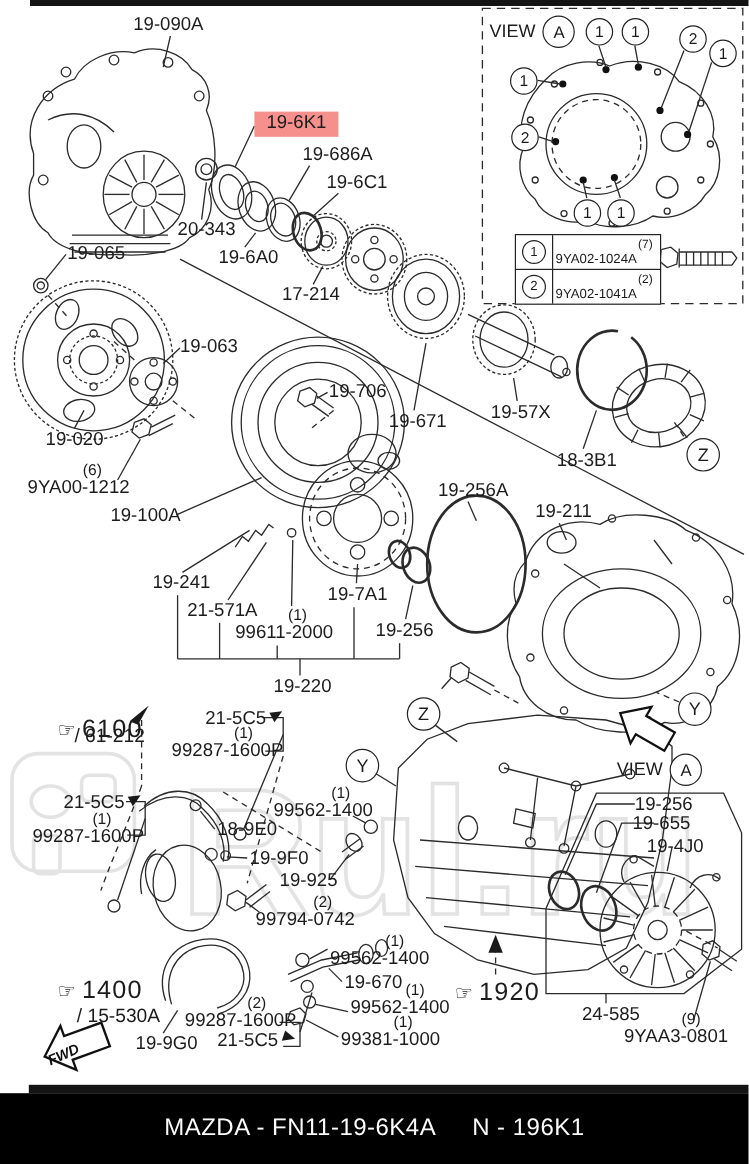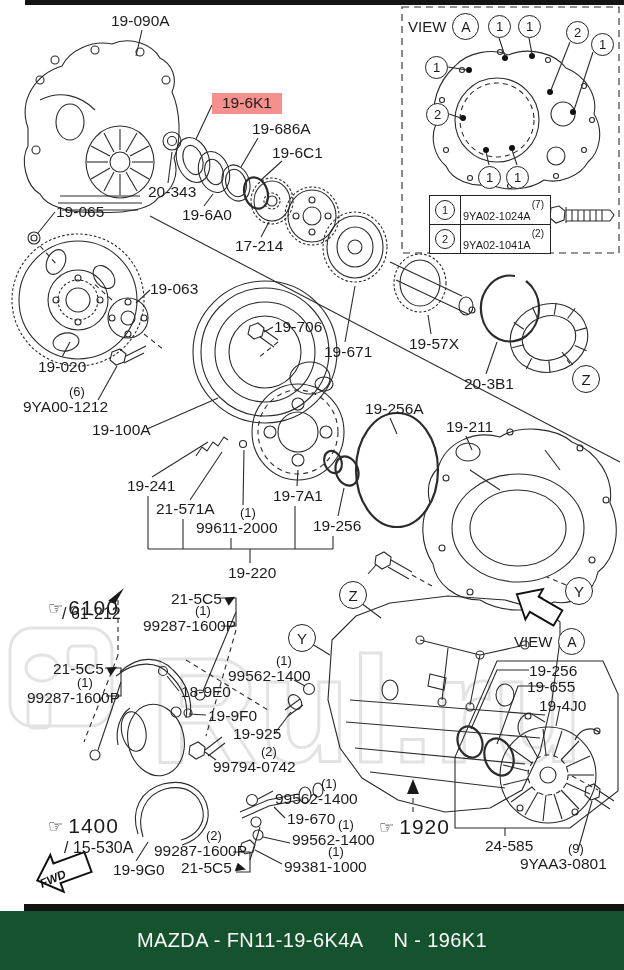--- a/index.html
+++ b/index.html
@@ -7,21 +7,21 @@
          font-family:"Liberation Sans",sans-serif;color:#1c1c1c;}
   svg{position:absolute;left:0;top:0;z-index:1;}
   .ln{stroke:#2b2b2b;fill:none;stroke-width:1.1px;}
   .dash{stroke-dasharray:5,4;}
   .teeth{stroke-dasharray:2.6,2;}
   .thick{stroke-width:2.2px;}
   .wm{stroke:#e3e3e3;fill:none;stroke-width:3px;}
   .lbl{position:absolute;z-index:2;font-size:15.5px;white-space:nowrap;line-height:1.05;}
   .lbl.q{display:flex;flex-direction:column;}
   .qty{font-size:13px;display:block;}
-  .row{display:flex;align-items:center;}
+  .row{display:flex;}
   .tri{width:0;height:0;border-left:10px solid #1a1a1a;border-top:4px solid transparent;
        border-bottom:5px solid transparent;margin-left:4px;transform:rotate(-28deg);}
   .tri.dn{transform:rotate(18deg);}
   .hl{background:#f5908d;padding:2px 10px 3px 10px;z-index:3;}
   .circ{position:absolute;z-index:2;width:26px;height:26px;border:1.6px solid #222;border-radius:50%;
         display:flex;align-items:center;justify-content:center;font-size:15px;background:#fff;}
   .circn{position:absolute;z-index:2;width:21px;height:21px;border:1.5px solid #222;border-radius:50%;
         display:flex;align-items:center;justify-content:center;font-size:13px;background:#fff;}
   .viewhdr{position:absolute;z-index:2;display:flex;align-items:center;gap:6px;font-size:15px;}
   .lettercirc{width:25px;height:25px;border:1.5px solid #222;border-radius:50%;display:flex;
@@ -33,21 +33,21 @@
   .itable{position:absolute;z-index:2;width:120px;border:1.5px solid #222;background:#fff;}
   .irow{display:flex;height:28px;border-bottom:1.5px solid #222;}
   .irow:last-child{border-bottom:none;}
   .ic1{width:30px;border-right:1.5px solid #222;display:flex;align-items:center;justify-content:center;}
   .ic2{flex:1;display:flex;flex-direction:column;justify-content:flex-end;padding:1px 2px;}
   .iqty{font-size:10px;text-align:right;padding-right:4px;line-height:1;}
   .ipart{font-size:11px;line-height:1.15;white-space:nowrap;}
   .circn.s{position:static;width:18px;height:18px;font-size:11px;}
   .topbar{position:absolute;left:25px;top:0;width:599px;height:5px;background:#141414;z-index:2;}
   .sepbar{position:absolute;left:24px;top:904px;width:600px;height:7px;background:#141414;z-index:2;}
-  .footer{position:absolute;left:0;top:911px;width:624px;height:59px;background:#14532d;z-index:2;
+  .footer{position:absolute;left:0;top:911px;width:624px;height:59px;background:#000000;z-index:2;
           display:flex;align-items:center;justify-content:center;color:#fafafa;font-size:20px;letter-spacing:.4px;}
   .footer .fl{margin-right:30px;}
 </style>
 </head>
 <body>
 
 <div class="stage">
   <div class="topbar"></div>
 
   <svg width="624" height="912" viewBox="0 0 624 912">
@@ -480,21 +480,21 @@
   <div class="lbl" style="left:150px;top:281px"><span>19-063</span></div>
   <div class="lbl" style="left:38px;top:359px"><span>19-020</span></div>
   <div class="lbl q" style="left:23px;top:385px">
     <span class="qty" style="padding-left:46px">(6)</span>
       <span>9YA00-1212</span>
     </div>
   <div class="lbl" style="left:92px;top:422px"><span>19-100A</span></div>
   <div class="lbl" style="left:274px;top:319px"><span>19-706</span></div>
   <div class="lbl" style="left:324px;top:344px"><span>19-671</span></div>
   <div class="lbl" style="left:409px;top:336px"><span>19-57X</span></div>
-  <div class="lbl" style="left:464px;top:376px"><span>20-3B1</span></div>
+  <div class="lbl" style="left:464px;top:376px"><span>18-3B1</span></div>
   <div class="lbl" style="left:365px;top:401px"><span>19-256A</span></div>
   <div class="lbl" style="left:446px;top:419px"><span>19-211</span></div>
   <div class="lbl" style="left:127px;top:478px"><span>19-241</span></div>
   <div class="lbl" style="left:156px;top:501px"><span>21-571A</span></div>
   <div class="lbl q" style="left:196px;top:506px">
     <span class="qty" style="padding-left:44px">(1)</span>
       <span>99611-2000</span>
     </div>
   <div class="lbl" style="left:273px;top:488px"><span>19-7A1</span></div>
   <div class="lbl" style="left:313px;top:518px"><span>19-256</span></div>

